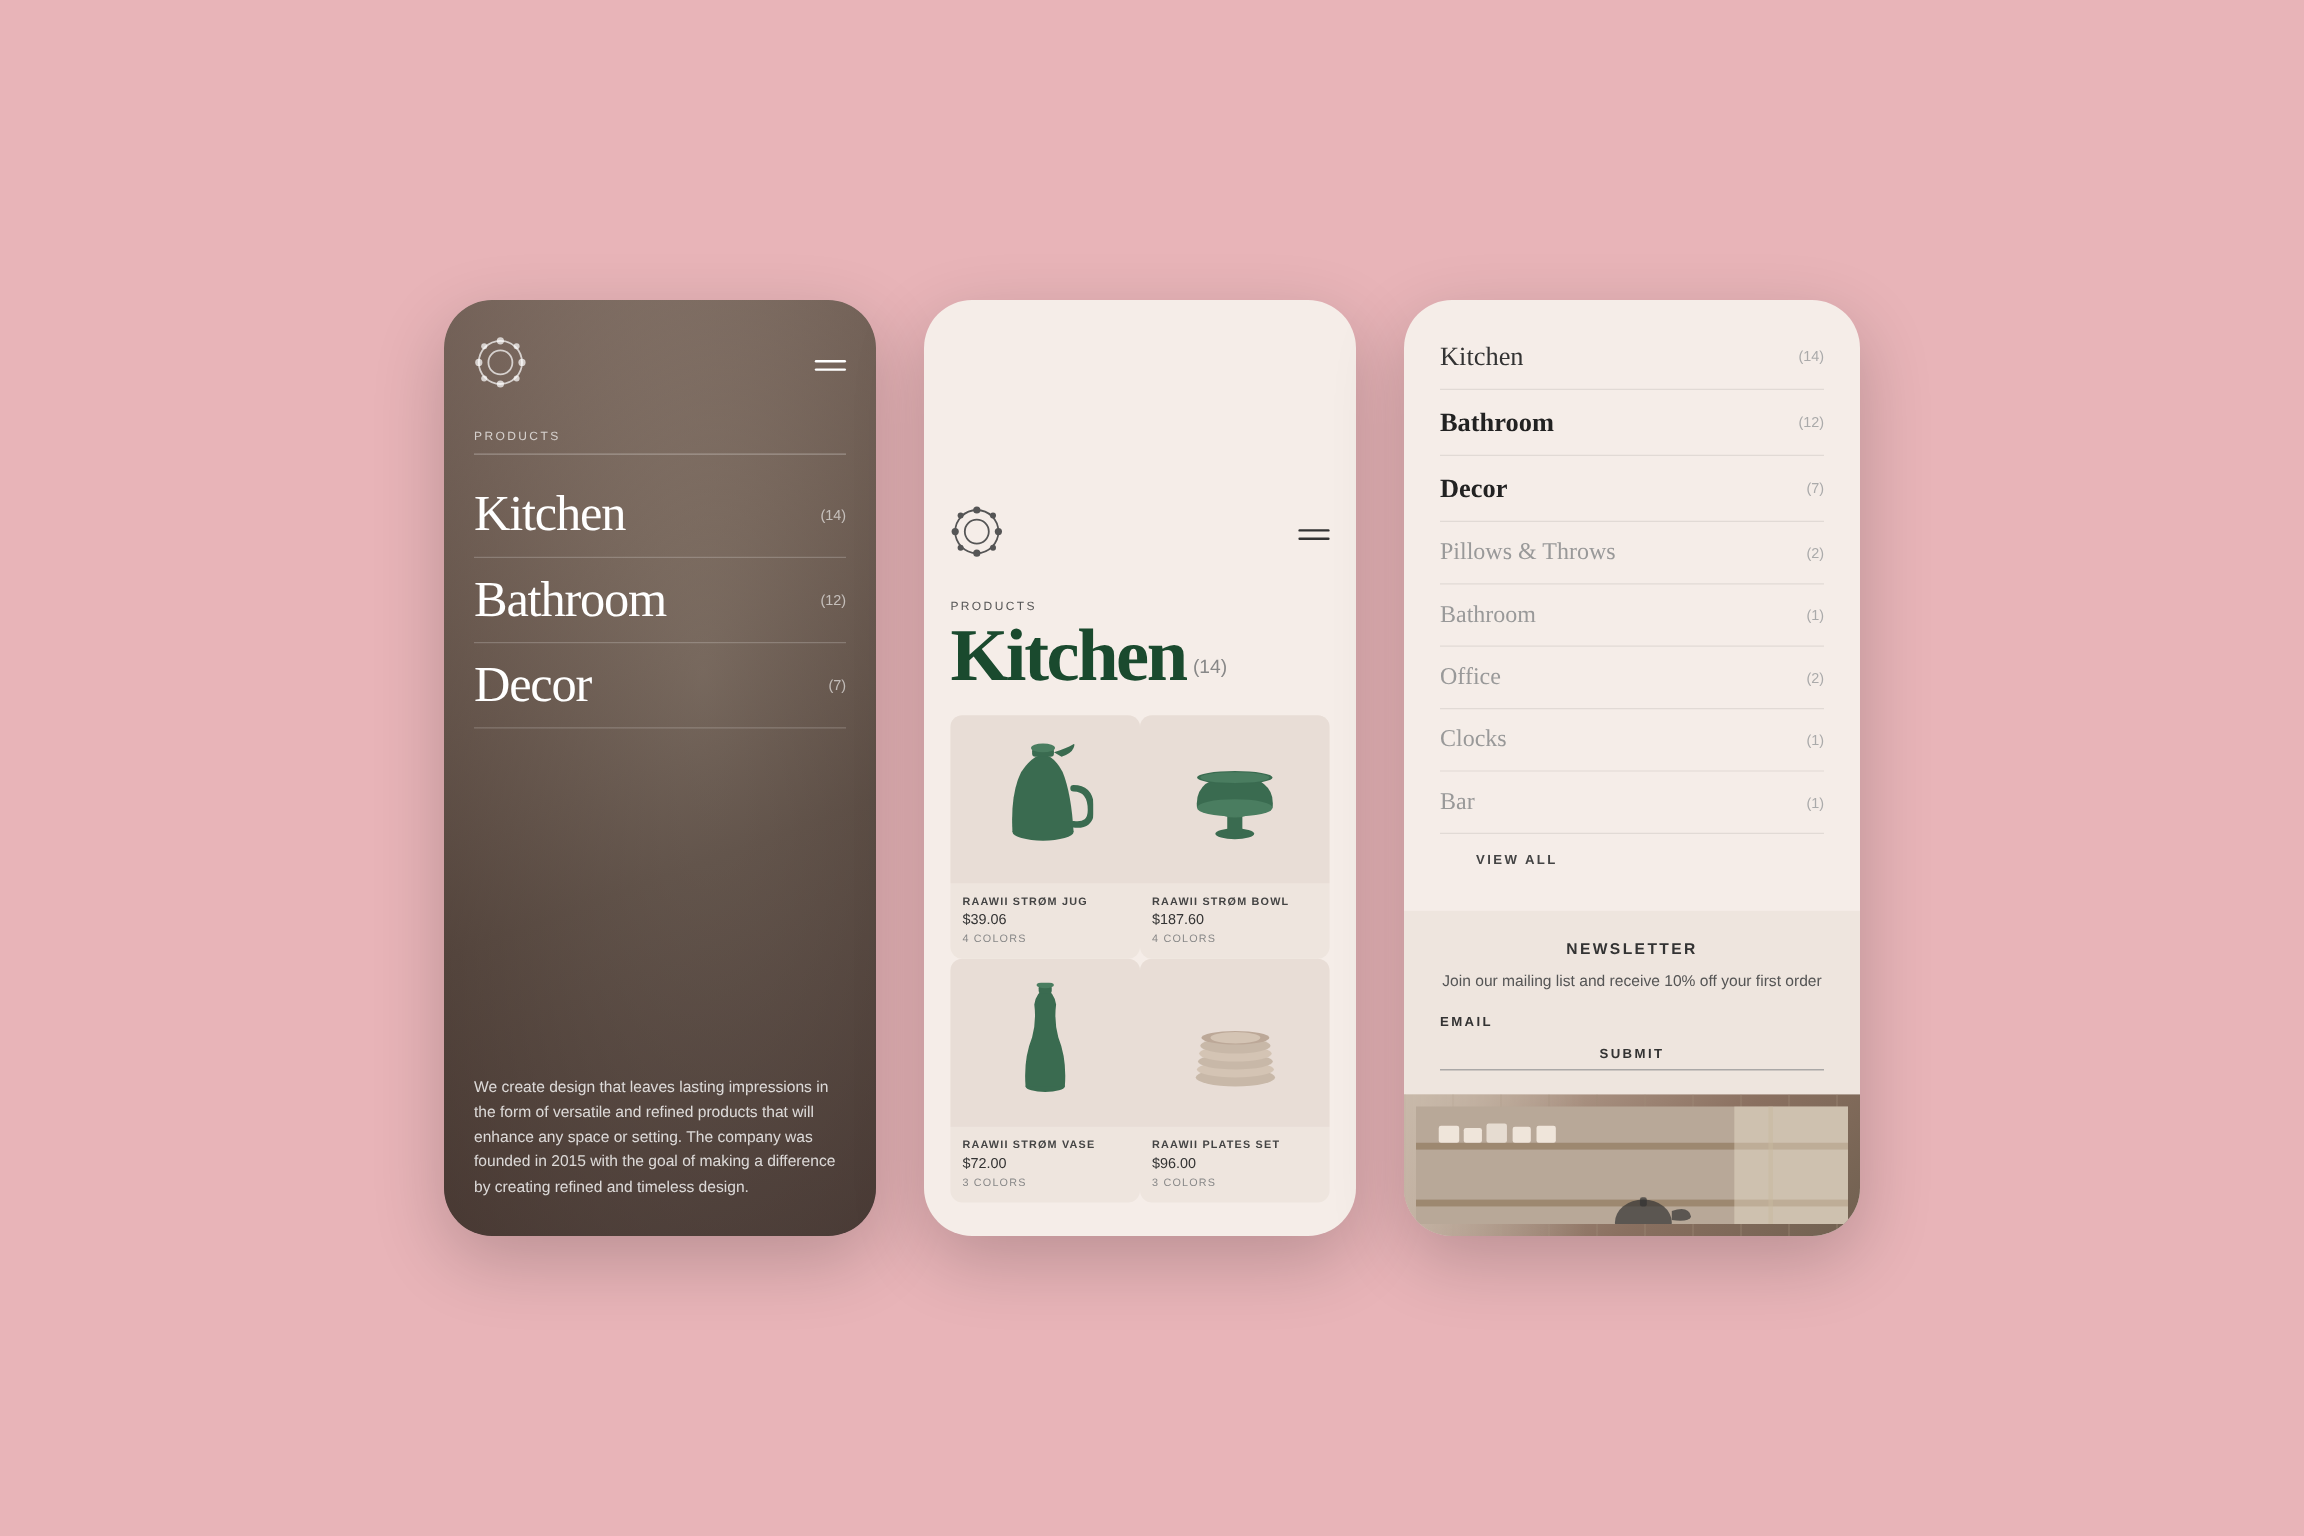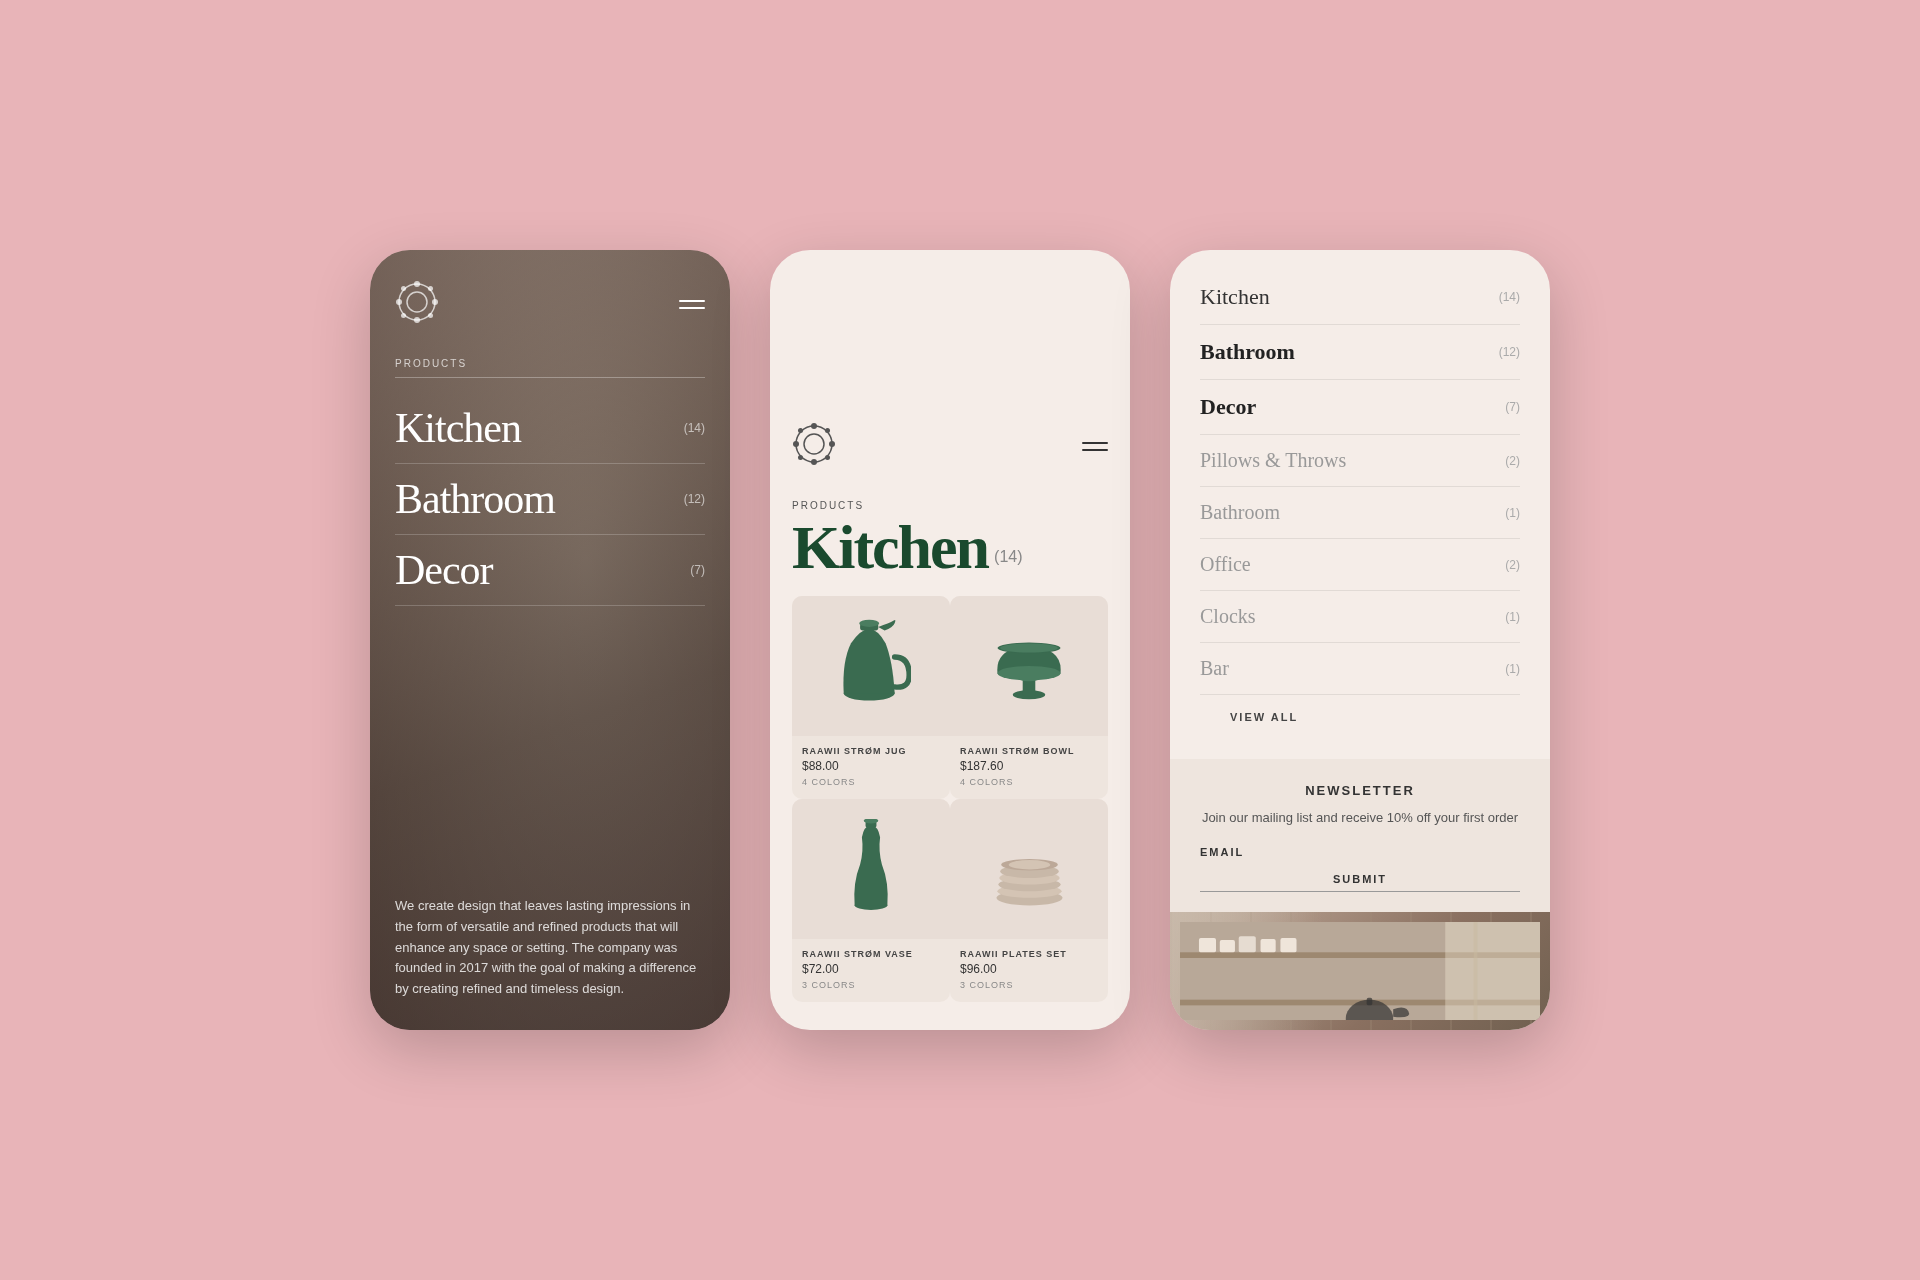--- a/index.html
+++ b/index.html
@@ -426,21 +426,21 @@
     </div>
     <div class="nav-item-dark">
       <span class="nav-label">Bathroom</span>
       <span class="nav-count">(12)</span>
     </div>
     <div class="nav-item-dark">
       <span class="nav-label">Decor</span>
       <span class="nav-count">(7)</span>
     </div>
 
-    <p class="description-text">We create design that leaves lasting impressions in the form of versatile and refined products that will enhance any space or setting. The company was founded in 2017 with the goal of making a difference by creating refined and timeless design.</p>
+    <p class="description-text">We create design that leaves lasting impressions in the form of versatile and refined products that will enhance any space or setting. The company was founded in 2015 with the goal of making a difference by creating refined and timeless design.</p>
   </div>
 </div>
 
 <div class="phone phone-2">
   <div class="phone-header">
     <div>
       <svg width="44" height="44" viewBox="0 0 44 44" fill="none">
         <circle cx="22" cy="22" r="18" stroke="#555" stroke-width="1.5" fill="none"></circle>
         <circle cx="22" cy="22" r="10" stroke="#555" stroke-width="1.5" fill="none"></circle>
         <circle cx="22" cy="4" r="3" fill="#555"></circle>
@@ -477,21 +477,21 @@
 
           <path d="M48 12 Q60 8 65 5 Q68 3 66 8 Q64 13 55 16" fill="#3a6b50"></path>
 
           <path d="M66 45 Q82 45 82 65 Q82 80 66 78" stroke="#3a6b50" stroke-width="6" fill="none" stroke-linecap="round"></path>
 
           <ellipse cx="38" cy="8" rx="11" ry="4" fill="#4a7d60"></ellipse>
         </svg>
       </div>
       <div class="product-info">
         <div class="product-name">RAAWII STRØM JUG</div>
-        <div class="product-price">$88.00</div>
+        <div class="product-price">$39.06</div>
         <div class="product-colors">4 COLORS</div>
       </div>
     </div>
 
     <div class="product-card">
       <div class="product-image">
         <svg class="bowl-svg" viewBox="0 0 100 80" fill="none">
 
           <ellipse cx="50" cy="72" rx="18" ry="5" fill="#3a6b50"></ellipse>
           <rect x="43" y="52" width="14" height="22" rx="4" fill="#3a6b50"></rect>

